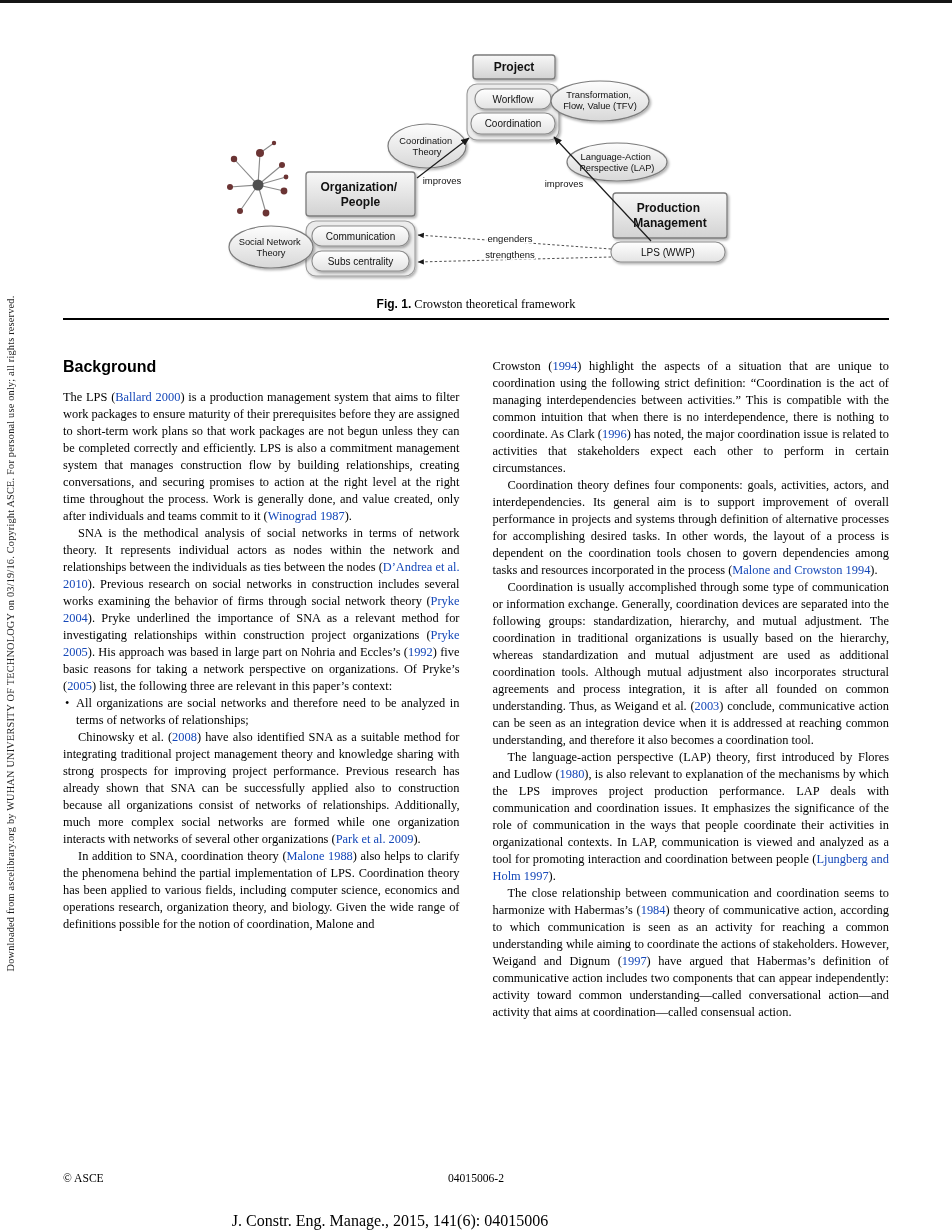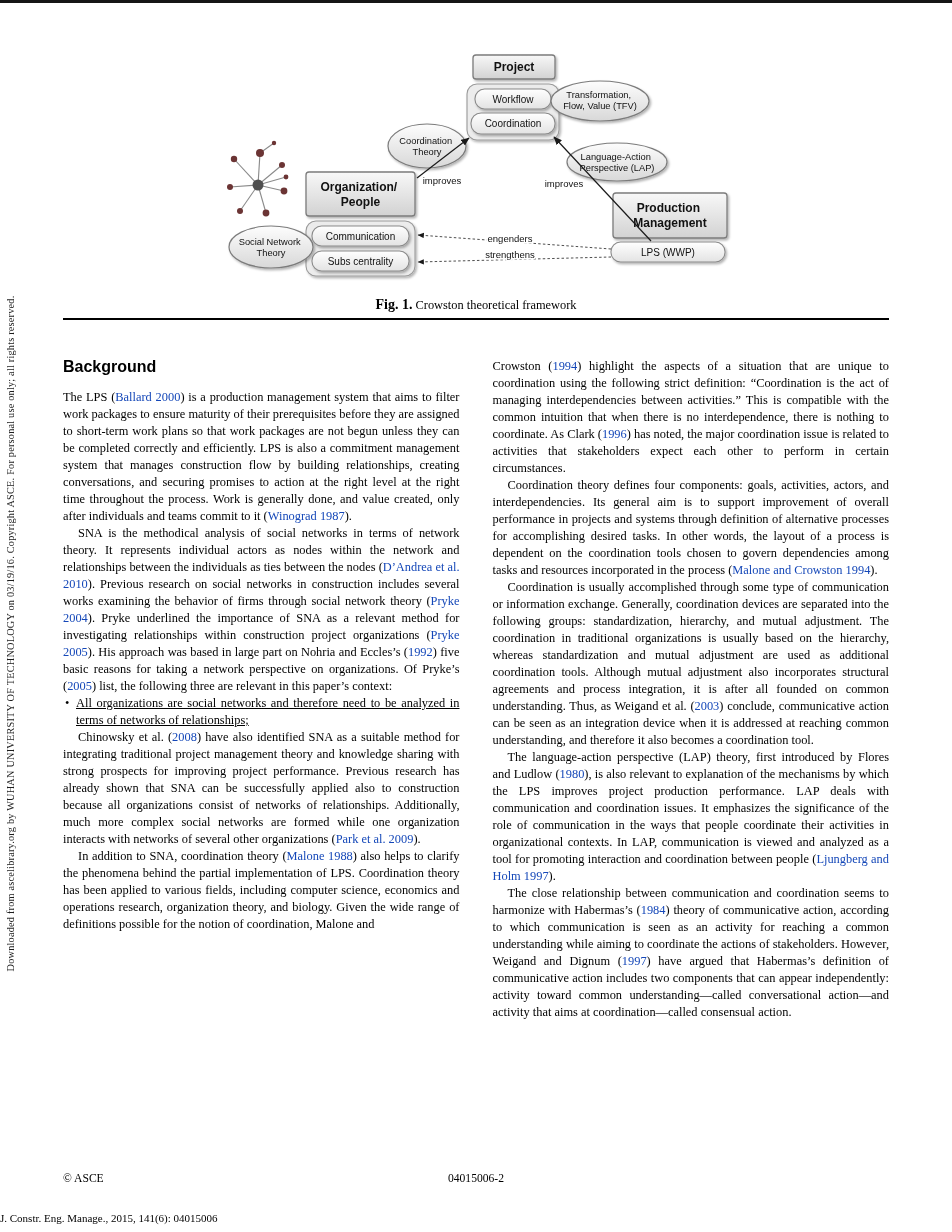--- a/index.html
+++ b/index.html
@@ -9,38 +9,38 @@
     font-family:"Liberation Serif", serif; color:#000;
   }
   .top-edge { position:absolute; top:0; left:0; width:952px; height:3px; background:#151515; }
   .sidebar-note {
     position:absolute; width:860px; left:-420px; top:628px;
     transform:rotate(-90deg); font-size:10.3px; color:#1c1c1c;
     text-align:center; letter-spacing:.2px; white-space:nowrap;
   }
   .fig-wrap { position:absolute; left:218px; top:45px; width:520px; height:250px; }
   .fig-caption { position:absolute; top:297px; left:0; width:952px; text-align:center; font-size:12.4px; }
-  .fig-caption .lbl { font-family:Liberation Serif, serif; font-weight:bold; font-size:14px; }
+  .fig-caption .lbl { font-family:Liberation Sans, sans-serif; font-weight:bold; font-size:12px; }
   .rule { position:absolute; top:318px; left:63px; width:826px; height:2px; background:#000; }
   .content { position:absolute; top:358px; left:63px; width:826px; display:flex; gap:33px; }
   .col { width:396.5px; font-size:12.4px; line-height:17px; text-align:justify; }
   .col .heading { font-family:"Liberation Sans", sans-serif; font-weight:bold; font-size:16px; margin-bottom:14px; }
   .col p { text-align:justify; }
   .col p.ind { text-indent:15px; }
   .col ul { list-style:none; }
-  .col li { padding-left:13px; position:relative;text-decoration:underline; }
+  .col li { padding-left:13px; position:relative; }
   .col li::before { content:"\2022"; position:absolute; left:2px; }
   .cite { color:var(--cite,#1447b8); cursor:pointer; }
   .footer {
     position:absolute; top:1172px; left:63px; width:826px;
     display:grid; grid-template-columns:1fr auto 1fr; font-size:11.6px;
   }
   .footer .c { text-align:center; }
   .footer .r { text-align:right; }
-  .bottom-cite { position:absolute; top:1212px; left:0; width:780px; text-align:left; font-size:11px; }
+  .bottom-cite { position:absolute; top:1212px; left:0; width:780px; text-align:center; font-size:16px; }
   svg text { font-family:"Liberation Sans", sans-serif; fill:#111; }
   .ft  { font-size:9.3px; }
   .ftl { font-size:9.5px; paint-order:stroke; stroke:#fff; stroke-width:3px; }
   .ftb { font-size:12px; font-weight:bold; }
   .ftp { font-size:10px; }
   .node-box  { fill:url(#gBox);  stroke:#7c7c7c; stroke-width:1.3; }
   .node-ell  { fill:url(#gEll);  stroke:#7c7c7c; stroke-width:1.2; }
   .node-pill { fill:url(#gPill); stroke:#8a8a8a; stroke-width:1.1; }
   .node-grp  { fill:#ececec; stroke:#9a9a9a; stroke-width:1.1; }
   .arrow  { stroke:#1a1a1a; stroke-width:1.2; }

